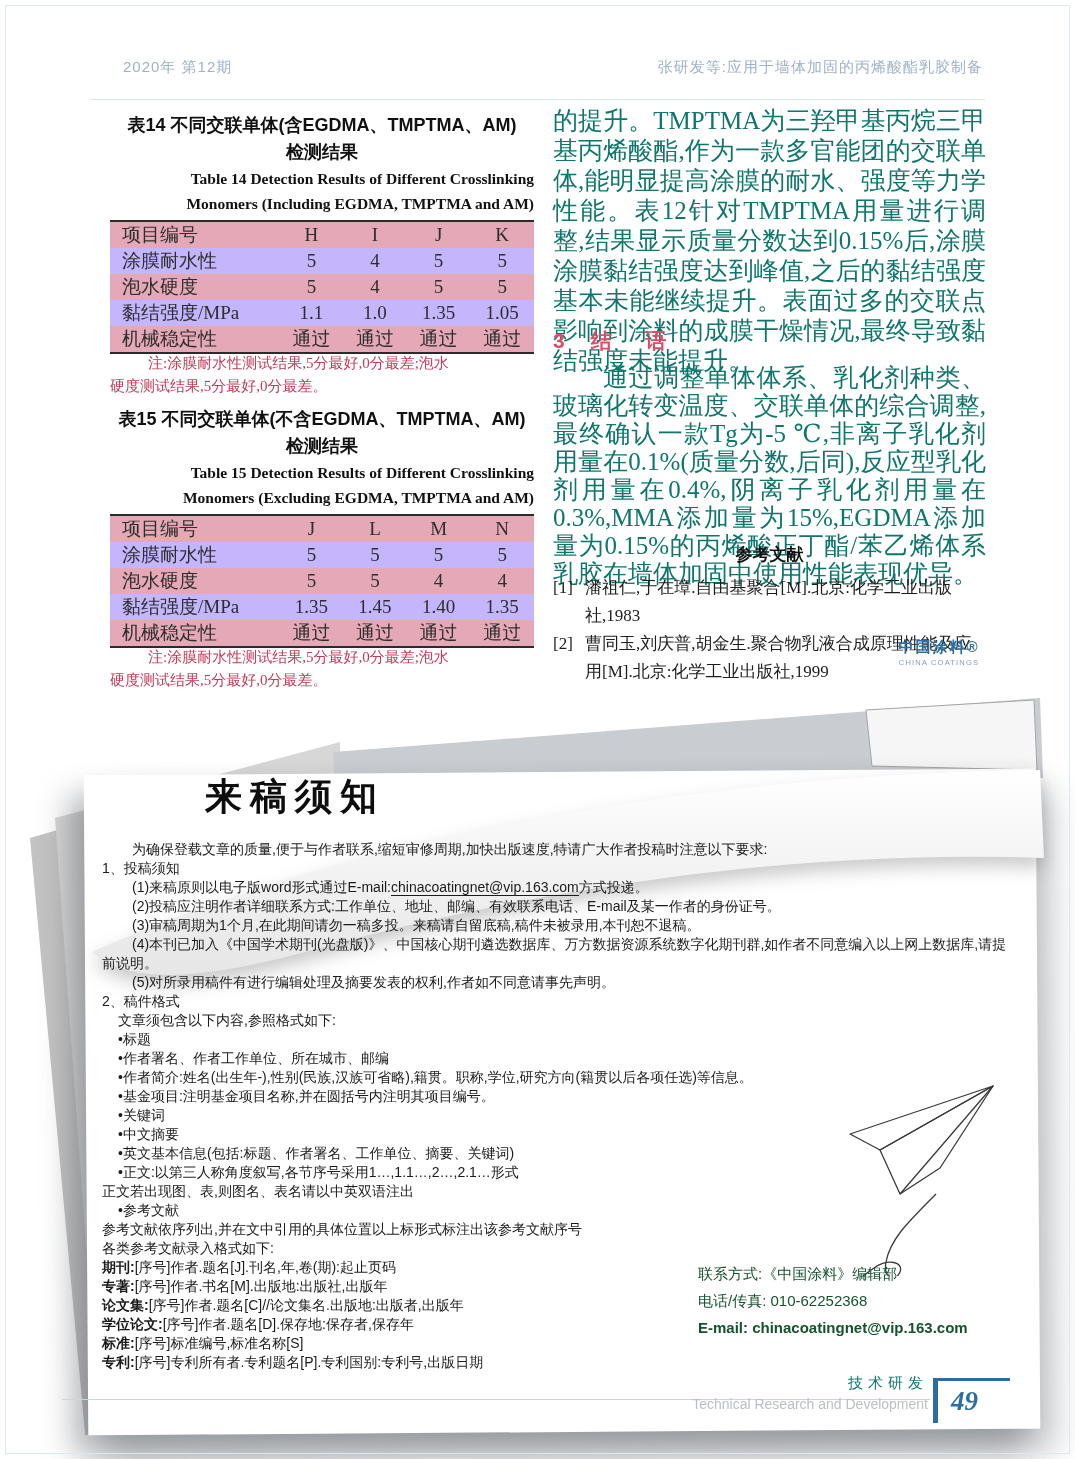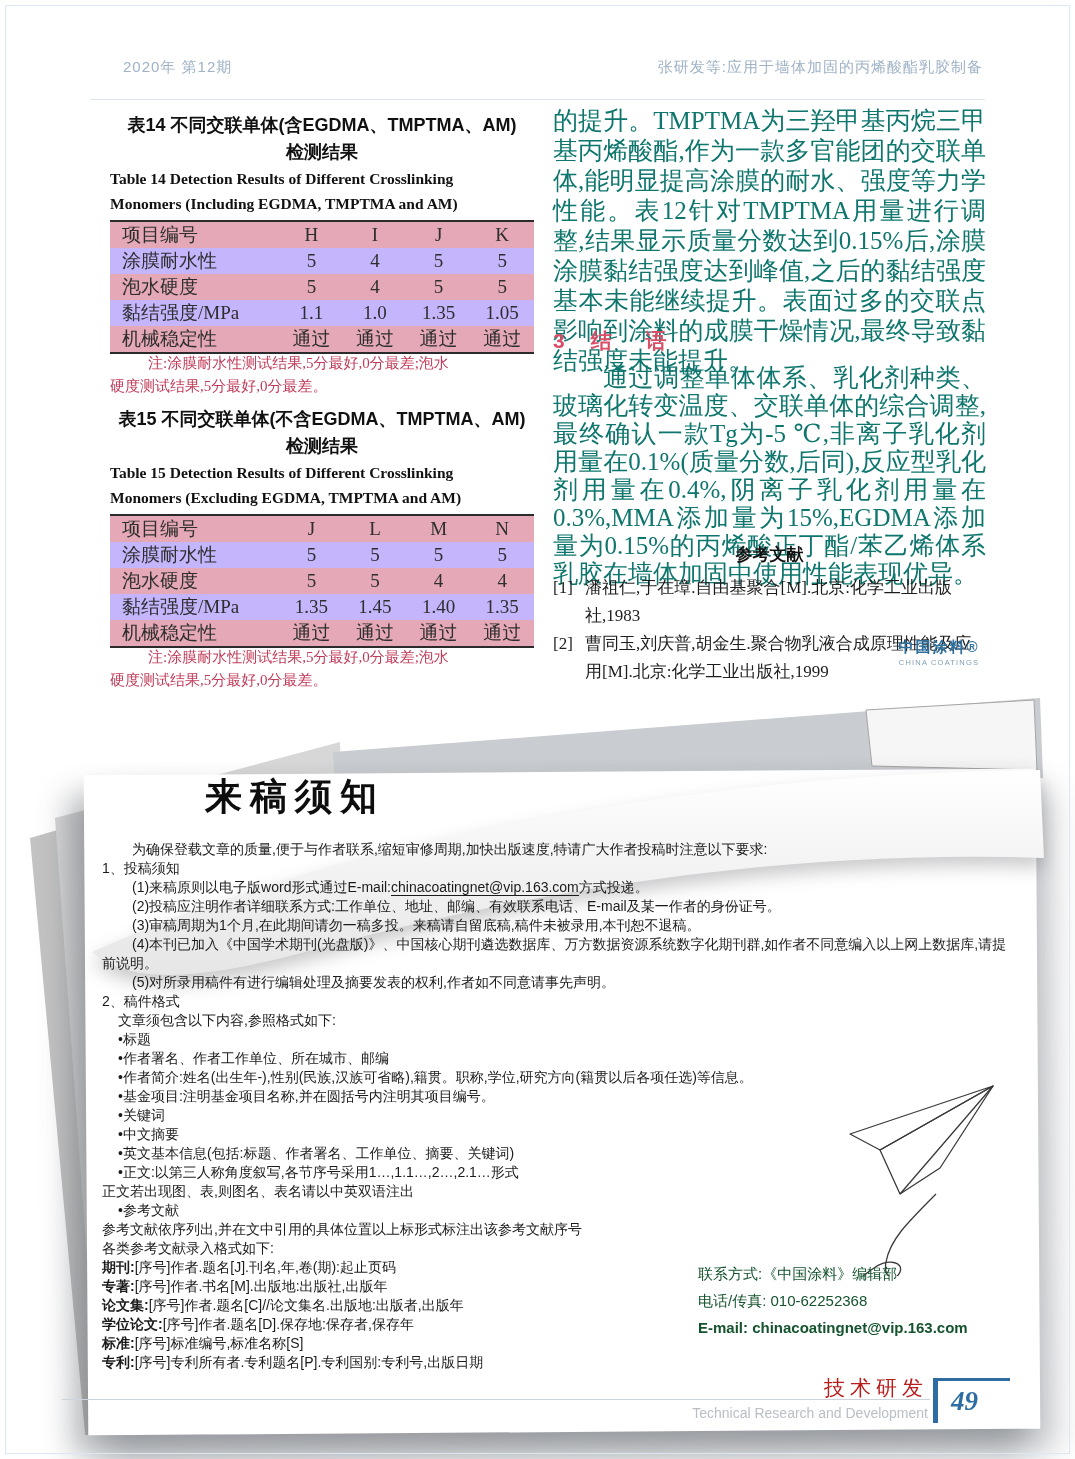--- a/index.html
+++ b/index.html
@@ -14,21 +14,21 @@
   
   .hdr{position:absolute;top:58px;font-family:var(--sans);font-size:15px;
        color:var(--header_blue,#9fb2c6);letter-spacing:1px;}
   .hdr-left{left:123px;}
   .hdr-right{right:92px;}
   .hdr-rule{position:absolute;left:90px;top:99px;width:895px;height:1px;background:#dde5ee;}
 
   
   .cap-cn{position:absolute;left:110px;width:424px;text-align:center;
           font-family:var(--sans);font-weight:bold;font-size:18px;line-height:27px;color:#111;}
-  .cap-en{position:absolute;left:110px;width:424px;text-align:left;
+  .cap-en{position:absolute;left:110px;width:424px;text-align:right;
           font-family:var(--serif);font-weight:bold;font-size:15.5px;line-height:25px;color:#111;}
   table.dtable{position:absolute;left:110px;width:424px;border-collapse:collapse;
           border-top:2.5px solid #2b2b2b;border-bottom:2.5px solid #2b2b2b;
           font-size:19px;color:#2e2e2e;}
   .dtable th,.dtable td{height:25.5px;font-weight:normal;padding:0;}
   .dtable th:first-child,.dtable td:first-child{text-align:left;padding-left:12px;width:40%;}
   .dtable th,.dtable td{text-align:center;width:15%;}
   .rowPink{background:var(--pink,#e5a8b6);}
   .rowLight{background:#c4b5fd;}
   .tnote{position:absolute;left:110px;width:424px;font-size:15px;line-height:23px;
@@ -66,21 +66,21 @@
   .notice-body .tind{text-indent:30px;}
   .notice-body .ind{padding-left:16px;}
   .notice-body .email{border-bottom:1px solid #1b1b1b;}
   .contact{position:absolute;left:698px;top:1260px;z-index:4;font-family:var(--sans);
         font-size:15px;line-height:27px;color:#14532d;}
   .contact .b{font-weight:bold;}
   .plane{position:absolute;left:788px;top:1076px;width:215px;height:200px;z-index:4;pointer-events:none;}
 
   
   .footer-text{position:absolute;right:147px;top:1374px;text-align:right;z-index:5;}
-  .footer-text .cn{font-family:Liberation Serif, serif;font-size:21px;letter-spacing:5px;color:#b91c1c;}
+  .footer-text .cn{font-family:Liberation Serif, serif;font-size:15px;letter-spacing:5px;color:#0f766e;}
   .footer-text .en{font-family:var(--sans);font-size:14px;color:#b9bfc6;margin-top:3px;}
   .footer-rule{position:absolute;left:62px;top:1399px;width:868px;height:1px;background:#cdd3da;z-index:5;}
   .page-box{position:absolute;left:933px;top:1378px;width:72px;height:42px;z-index:5;
         border-top:3px solid var(--footer_blue,#2e6da4);border-left:5px solid var(--footer_blue,#2e6da4);}
   .page-box .num{font-family:var(--serif);font-style:italic;font-weight:bold;font-size:27px;
         color:var(--footer_blue,#2e6da4);padding-left:13px;line-height:40px;}
 </style>
 </head>
 <body>
 

